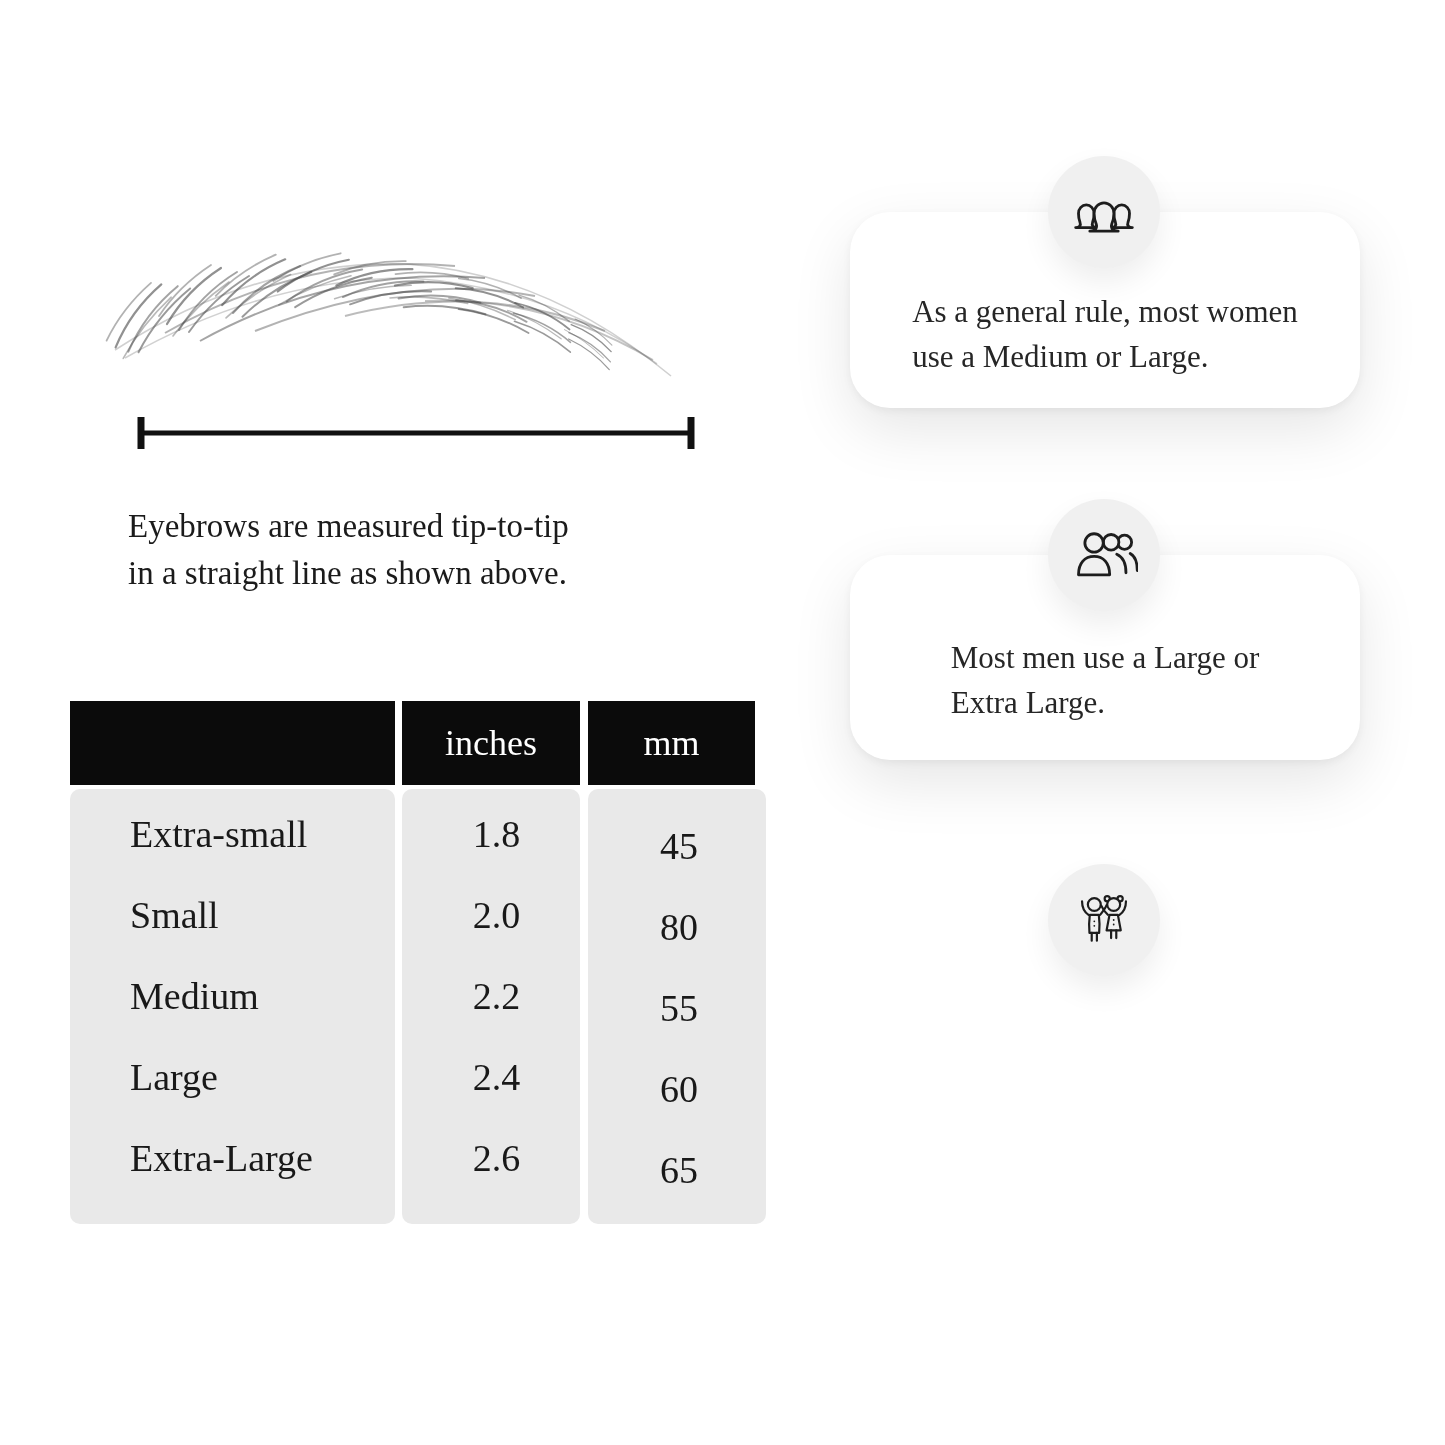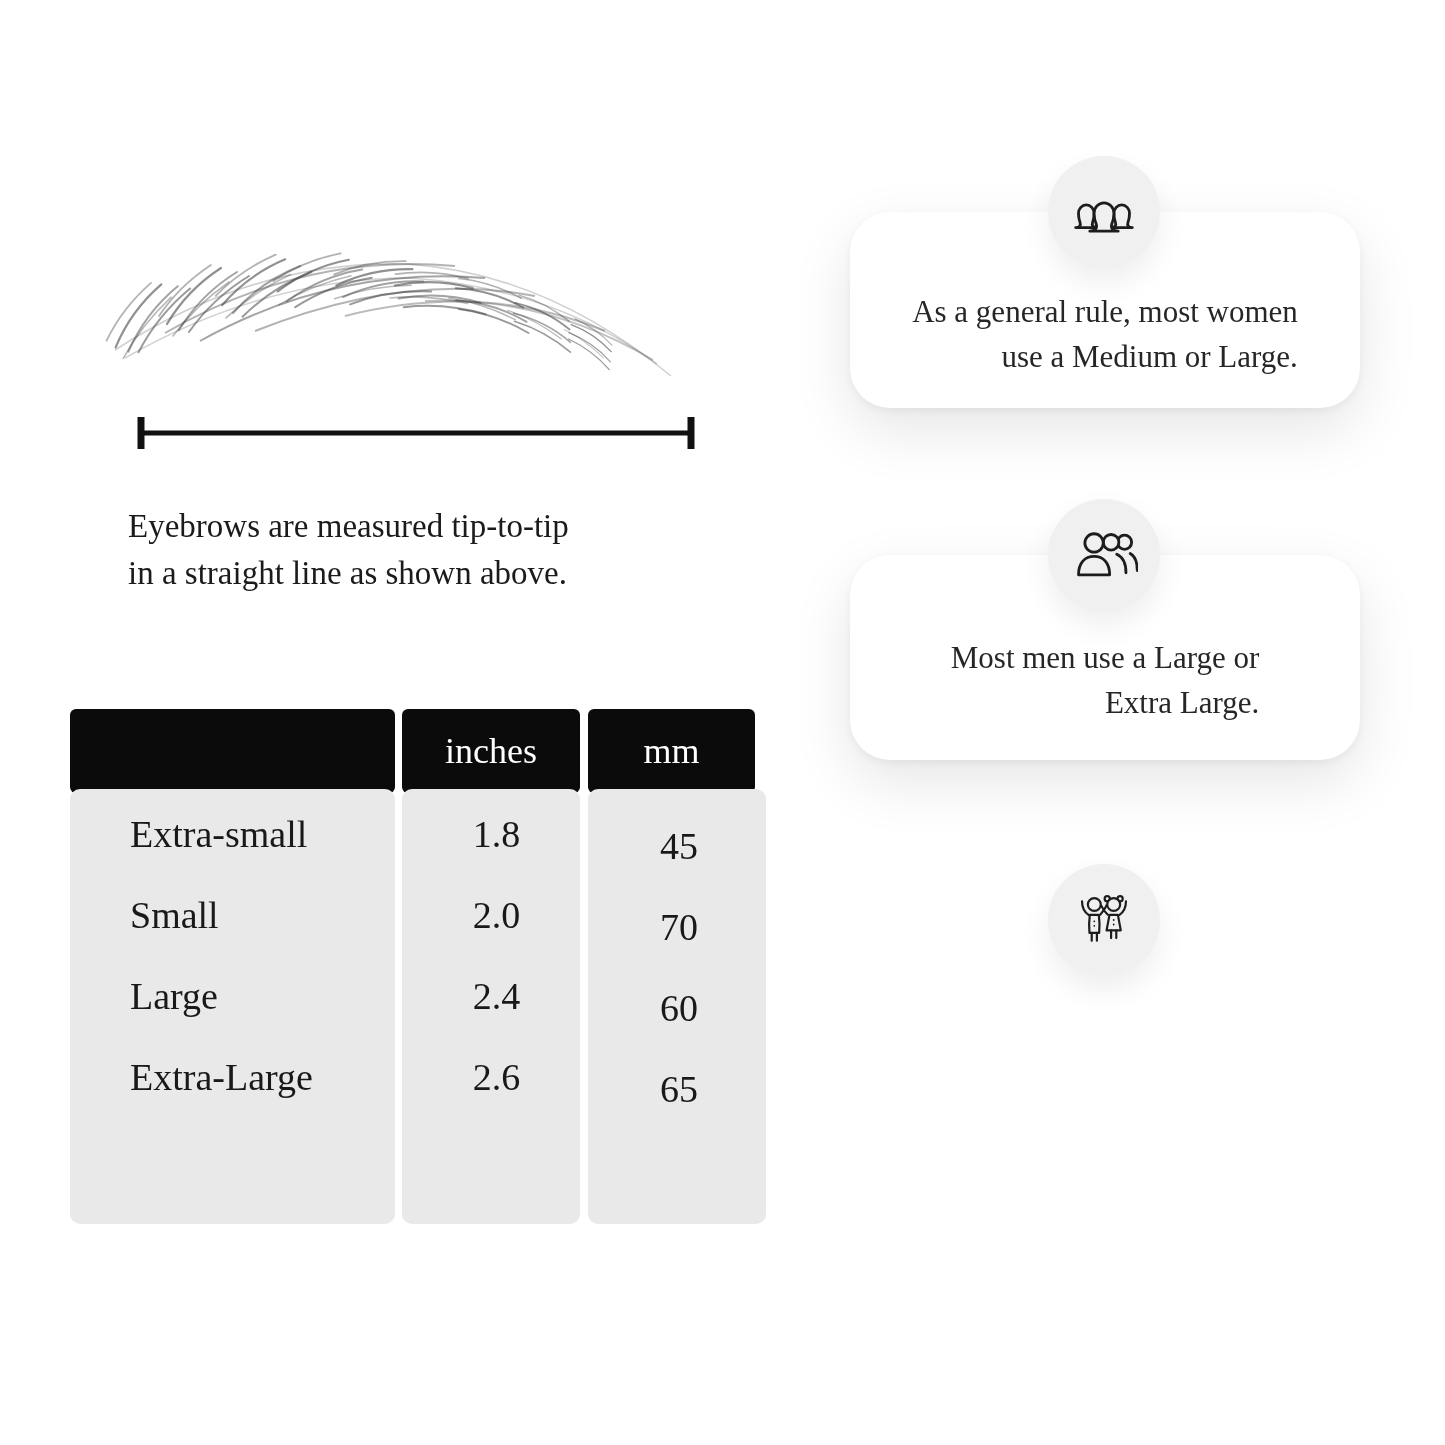--- a/index.html
+++ b/index.html
@@ -13,42 +13,42 @@
   .brow-svg { position:absolute; left:105px; top:238px; }
   .measure-svg { position:absolute; left:136px; top:413px; }
   .caption {
     position:absolute; left:128px; top:503px; width:640px;
     font-size:33px; line-height:47px; white-space:pre-line; color:#1b1b1b;
   }
 
   
   .table { position:absolute; left:70px; top:697px; width:696px; height:527px; }
   .th {
-    position:absolute; top:12px; height:84px; border-radius:6px;
+    position:absolute; top:4px; height:84px; border-radius:0;
     background:var(--table-header-bg,#0b0b0b); color:var(--table-header-text,#ffffff);
     display:flex; align-items:center; justify-content:center; font-size:36px;
   }
   .th1 { left:0; width:325px; } .th2 { left:332px; width:178px; } .th3 { left:518px; width:167px; }
   .tb {
     position:absolute; top:92px; height:435px; border-radius:10px;
     background:var(--table-body-bg,#e9e9e9);
   }
   .tb1 { left:0; width:325px; } .tb2 { left:332px; width:178px; } .tb3 { left:518px; width:178px; }
   .trows { position:absolute; top:92px; left:0; width:696px; height:435px; padding-top:4px; box-sizing:border-box; }
   .trow { display:flex; height:81px; align-items:center; font-size:38px; color:#191919; }
   .tc1 { width:325px; padding-left:60px; box-sizing:border-box; }
   .tc2 { width:178px; margin-left:20px; text-align:center; }
   .tc3 { width:178px; margin-left:8px; text-align:center;margin-top:24px; }
 
   
   .card {
     position:absolute; left:850px; width:510px; box-sizing:border-box;
     background:var(--card-bg,#ffffff); border-radius:40px;
     box-shadow:0 3px 8px rgba(0,0,0,.05), 0 22px 60px rgba(0,0,0,.10);
-    display:flex; align-items:center; justify-content:center; text-align:right;
+    display:flex; align-items:center; justify-content:center; text-align:left;
   }
   .card p { margin:0; font-size:31px; line-height:45px; white-space:pre-line; color:#262626; }
   .card1 { top:212px; height:196px; padding-top:48px; }
   .card2 { top:555px; height:205px; padding-top:45px; }
   .card3 { top:920px; height:345px; padding-top:41px; }
 
   .badge {
     position:absolute; left:1048px; width:112px; height:112px; border-radius:50%;
     background:var(--icon-badge-bg,#f0f0f0);
     box-shadow:0 14px 30px rgba(0,0,0,.07);
@@ -111,21 +111,26 @@
 
     <div class="trows">
       <div class="trow">
         <div class="tc1">Extra-small</div>
         <div class="tc2">1.8</div>
         <div class="tc3">45</div>
       </div>
       <div class="trow">
         <div class="tc1">Small</div>
         <div class="tc2">2.0</div>
-        <div class="tc3">70</div>
+        <div class="tc3">80</div>
+      </div>
+      <div class="trow">
+        <div class="tc1">Medium</div>
+        <div class="tc2">2.2</div>
+        <div class="tc3">55</div>
       </div>
       <div class="trow">
         <div class="tc1">Large</div>
         <div class="tc2">2.4</div>
         <div class="tc3">60</div>
       </div>
       <div class="trow">
         <div class="tc1">Extra-Large</div>
         <div class="tc2">2.6</div>
         <div class="tc3">65</div>

